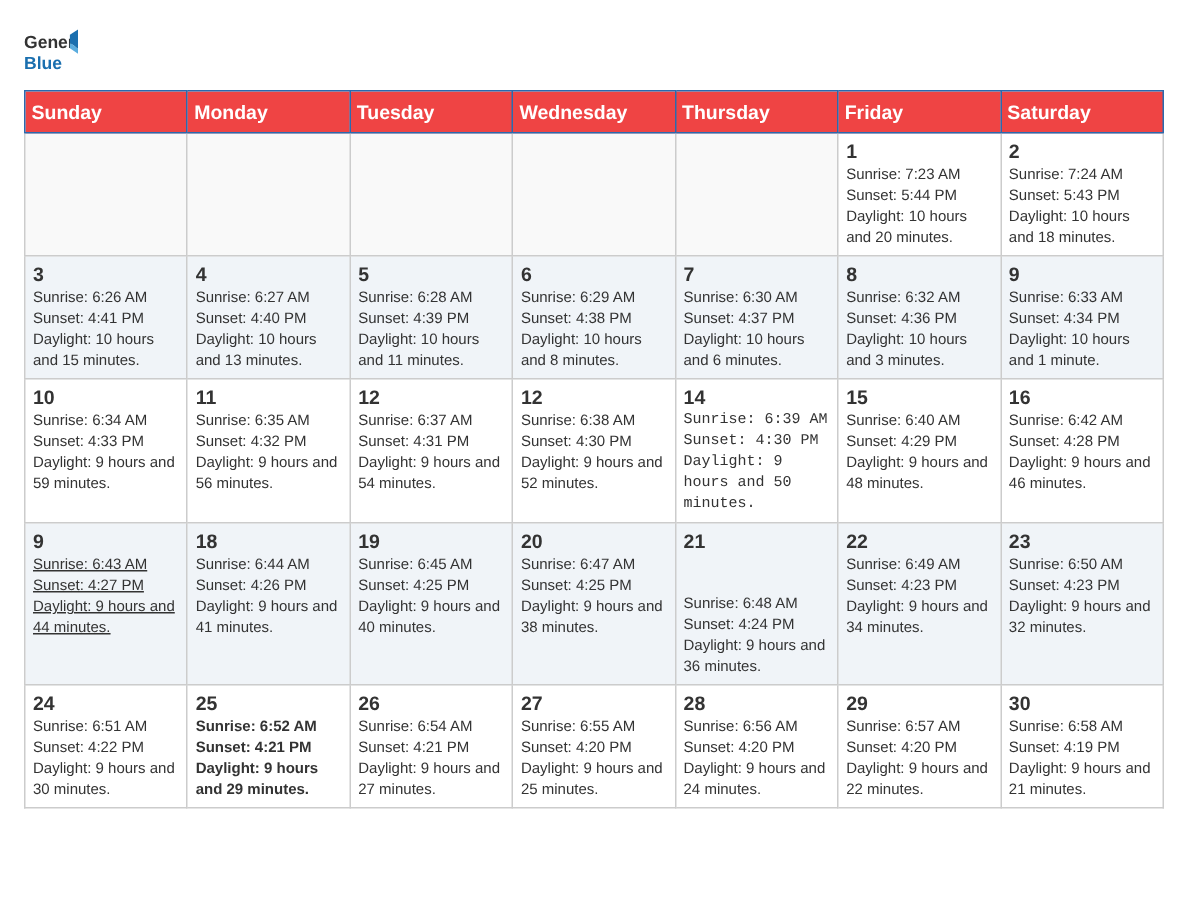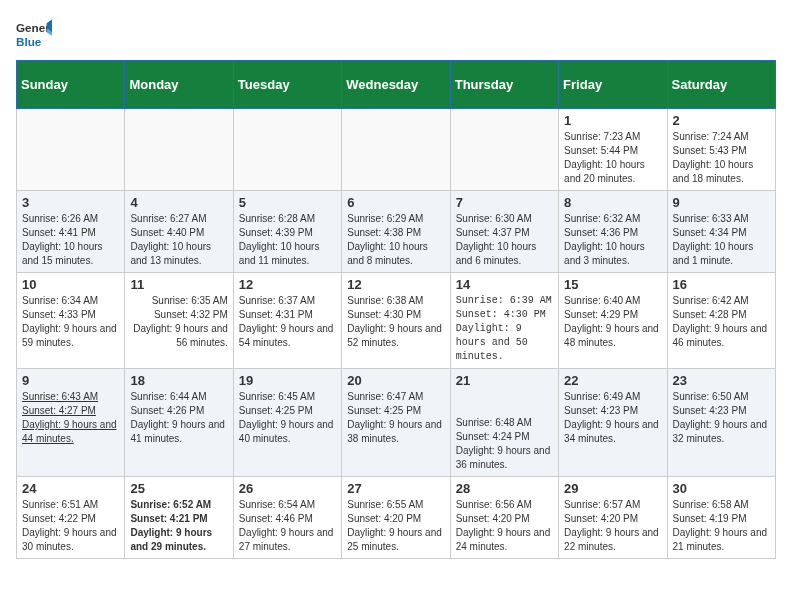--- a/index.html
+++ b/index.html
@@ -36,25 +36,25 @@
     .location-title {
       font-size: 15px;
       color: #555;
     }
     .calendar {
       width: 100%;
       border-collapse: collapse;
       border: 1px solid #ccc;
     }
     .calendar th {
-      background-color: #15803d;
+      background-color: #ef4444;
       color: #fff;
       font-size: 13px;
       font-weight: bold;
-      padding: 16px 4px;
+      padding: 6px 4px;
       text-align: left;
       border: 1px solid #2a6aae;
     }
     .calendar td {
       vertical-align: top;
       padding: 4px 5px;
       border: 1px solid #ccc;
       font-size: 10.5px;
       color: #333;
       height: 80px;
@@ -173,21 +173,21 @@
       </tr>
       <tr>
         <td>
           <span class="day-number">10</span>
           <div class="day-info" style="white-space: pre-line;">Sunrise: 6:34 AM
 Sunset: 4:33 PM
 Daylight: 9 hours and 59 minutes.</div>
         </td>
         <td>
           <span class="day-number">11</span>
-          <div class="day-info" style="white-space: pre-line; text-align: right;">Sunrise: 6:35 AM
+          <div class="day-info" style="white-space: pre-line;">Sunrise: 6:35 AM
 Sunset: 4:32 PM
 Daylight: 9 hours and 56 minutes.</div>
         </td>
         <td>
           <span class="day-number">12</span>
           <div class="day-info" style="white-space: pre-line;">Sunrise: 6:37 AM
 Sunset: 4:31 PM
 Daylight: 9 hours and 54 minutes.</div>
         </td>
         <td>
@@ -268,21 +268,21 @@
         </td>
         <td>
           <span class="day-number">25</span>
           <div class="day-info" style="white-space: pre-line; font-weight: bold;">Sunrise: 6:52 AM
 Sunset: 4:21 PM
 Daylight: 9 hours and 29 minutes.</div>
         </td>
         <td>
           <span class="day-number">26</span>
           <div class="day-info" style="white-space: pre-line;">Sunrise: 6:54 AM
-Sunset: 4:46 PM
+Sunset: 4:21 PM
 Daylight: 9 hours and 27 minutes.</div>
         </td>
         <td>
           <span class="day-number">27</span>
           <div class="day-info" style="white-space: pre-line;">Sunrise: 6:55 AM
 Sunset: 4:20 PM
 Daylight: 9 hours and 25 minutes.</div>
         </td>
         <td>
           <span class="day-number">28</span>

